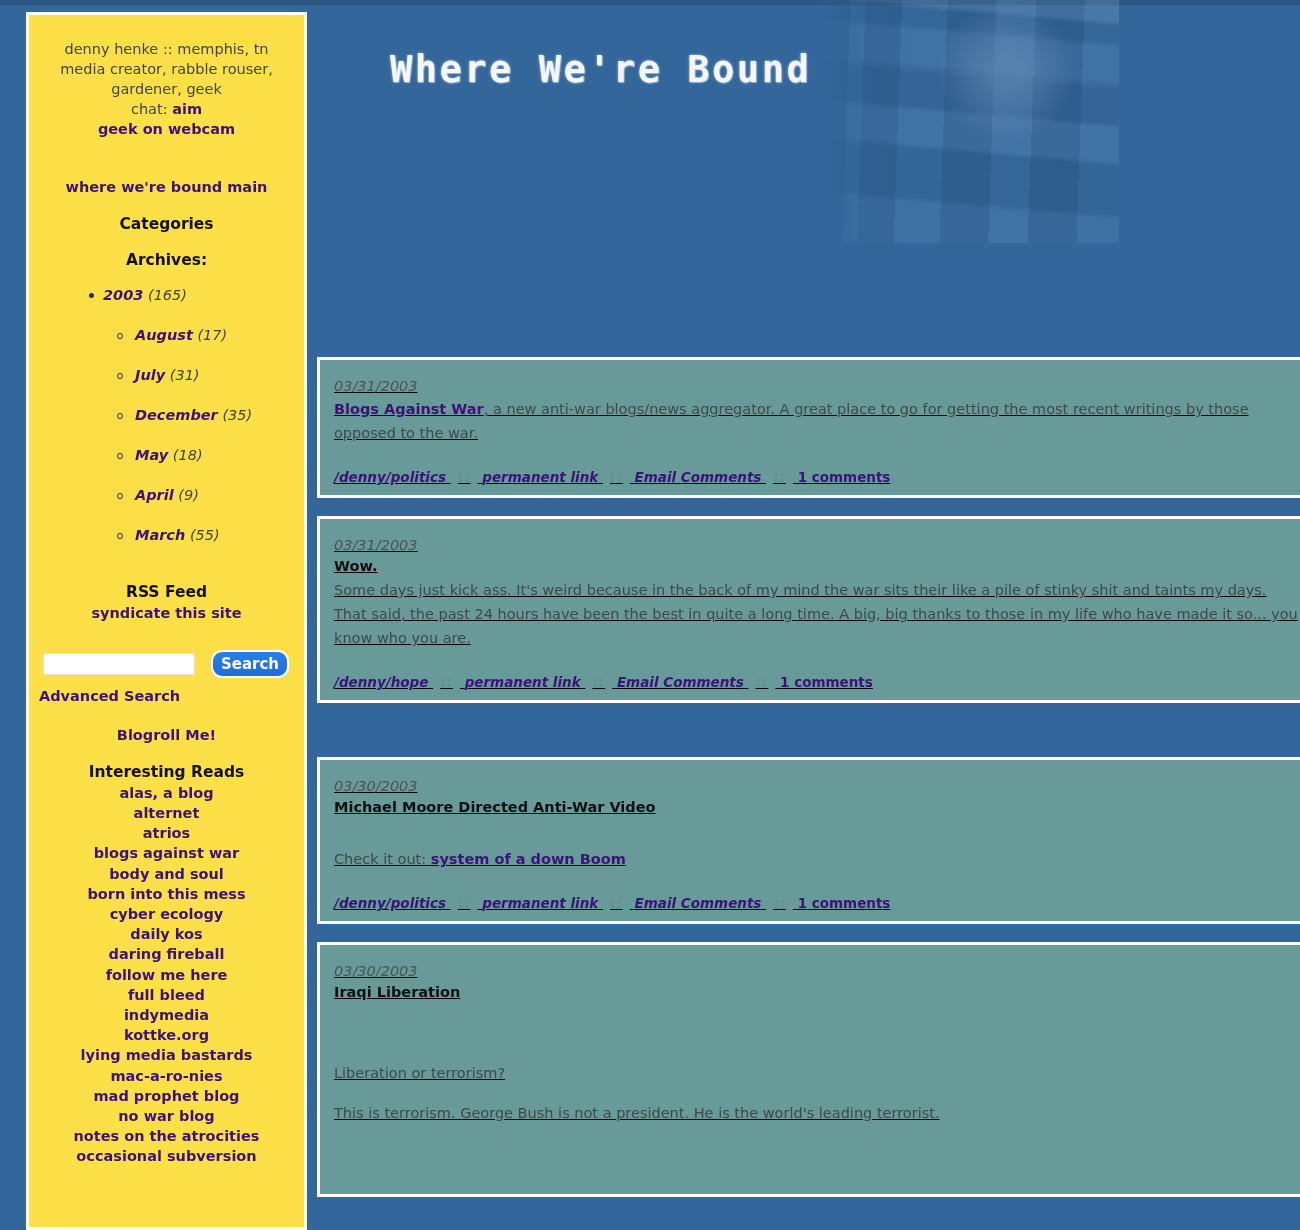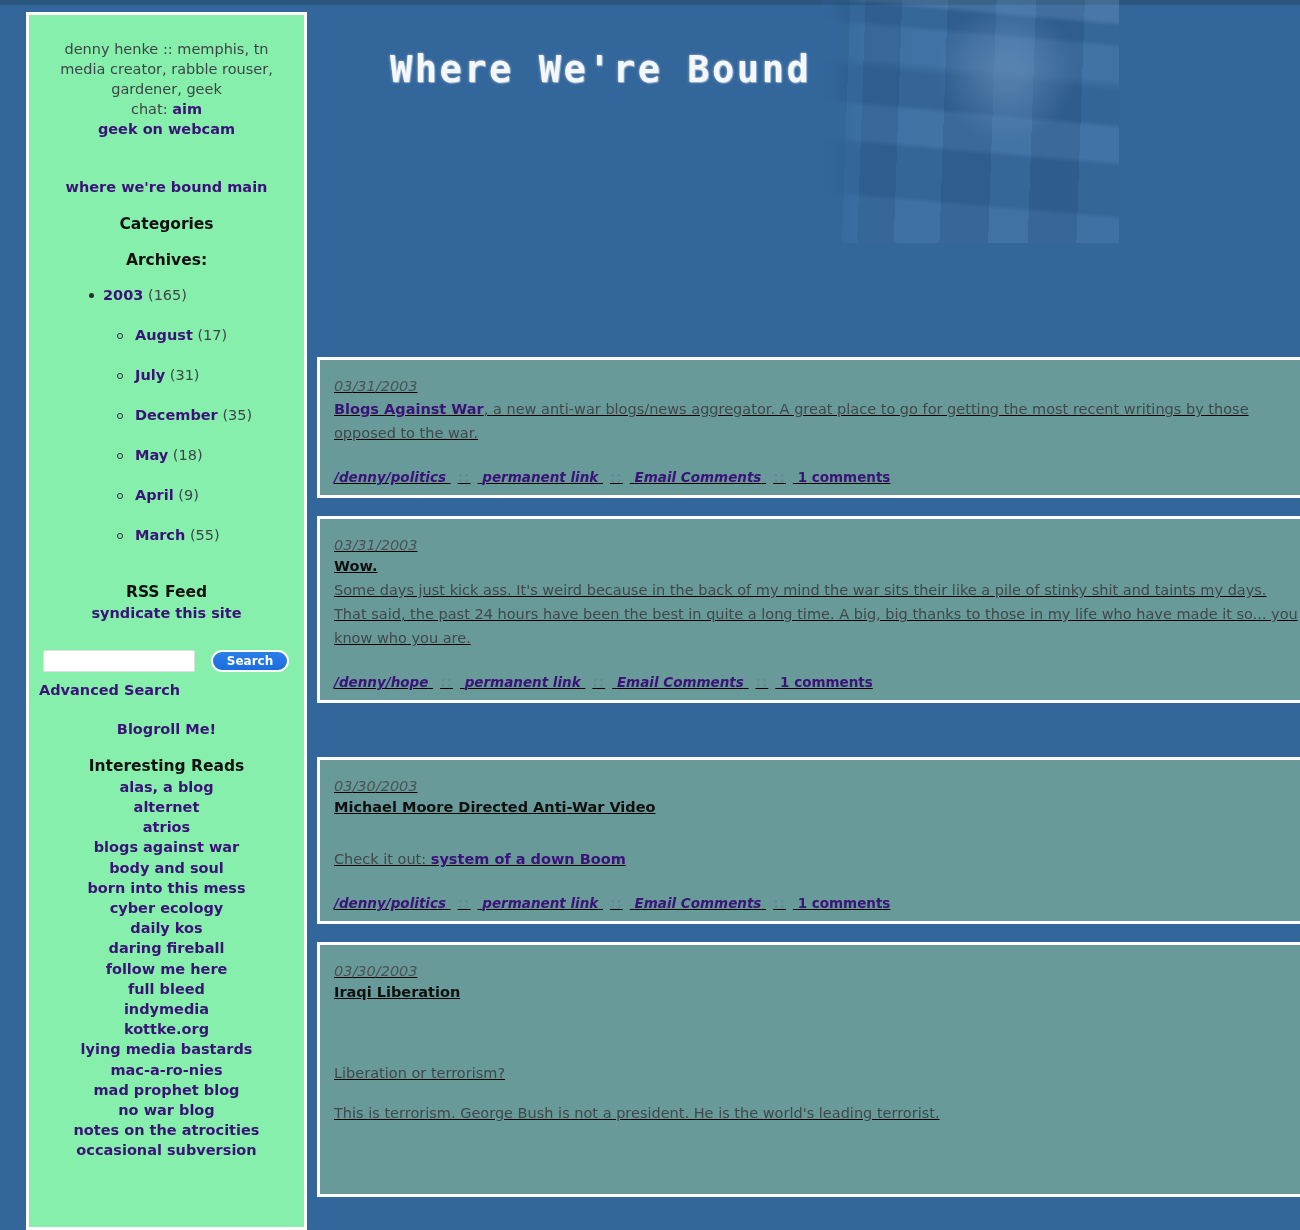--- a/index.html
+++ b/index.html
@@ -21,21 +21,21 @@
     position: absolute; left: 0; top: 0; width: 1300px; height: 5px;
     background: #2a567f;
   }
 
   
   #sidebar {
     position: absolute;
     left: 26px; top: 12px;
     width: 281px;
     height: 1218px;
-    background: #86efac;
+    background: #fde047;
     border: 3px solid #ffffff;
     padding: 10px 8px 4px 8px;
     text-align: center;
     overflow: hidden;
   }
   .sb-intro {
     color: #3d4548;
     font-size: 14.5px;
     line-height: 20px;
     margin-top: 14px;
@@ -69,20 +69,21 @@
     margin: 16px 0 0 0;
     padding: 0;
     list-style: none;
   }
   #archives > li.year {
     position: relative;
     padding-left: 66px;
     line-height: 20px;
     font-size: 14.5px;
     color: #3d4548;
+    font-style: italic;
   }
   #archives > li.year::before {
     content: "";
     position: absolute;
     left: 52px; top: 8px;
     width: 5px; height: 5px;
     border-radius: 50%;
     background: #2b2b2b;
   }
   #archives ul.months {
@@ -120,28 +121,28 @@
     width: 152px; height: 22px;
     background: #ffffff;
     border: 1px solid #dfdfdf;
     border-radius: 2px;
     font-family: "DejaVu Sans", sans-serif;
     font-size: 12px;
     padding: 0 4px;
     outline: none;
   }
   #search-btn {
-    width: 78px; height: 22px;
+    width: 78px; height: 28px;
     background: linear-gradient(180deg,#2b7fe8 0%, #1b6ddd 100%);
     border: 2px solid #ffffff;
     border-radius: 11px;
     color: #ffffff;
     font-family: "DejaVu Sans", sans-serif;
     font-weight: bold;
-    font-size: 12px;
+    font-size: 15px;
     cursor: pointer;
     padding: 0;
   }
   #adv-search {
     text-align: left;
     margin: 8px 0 0 2px;
   }
 
   
   #banner {

